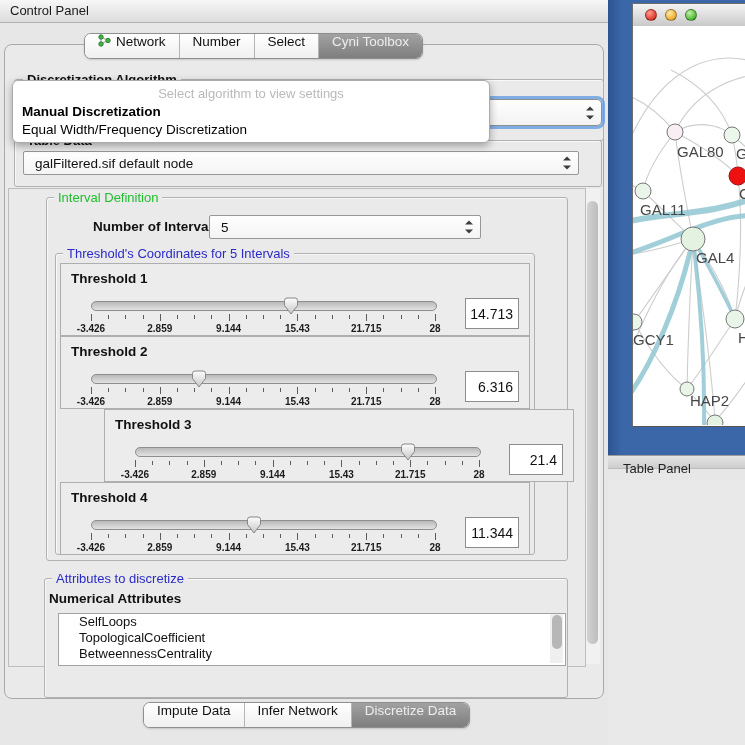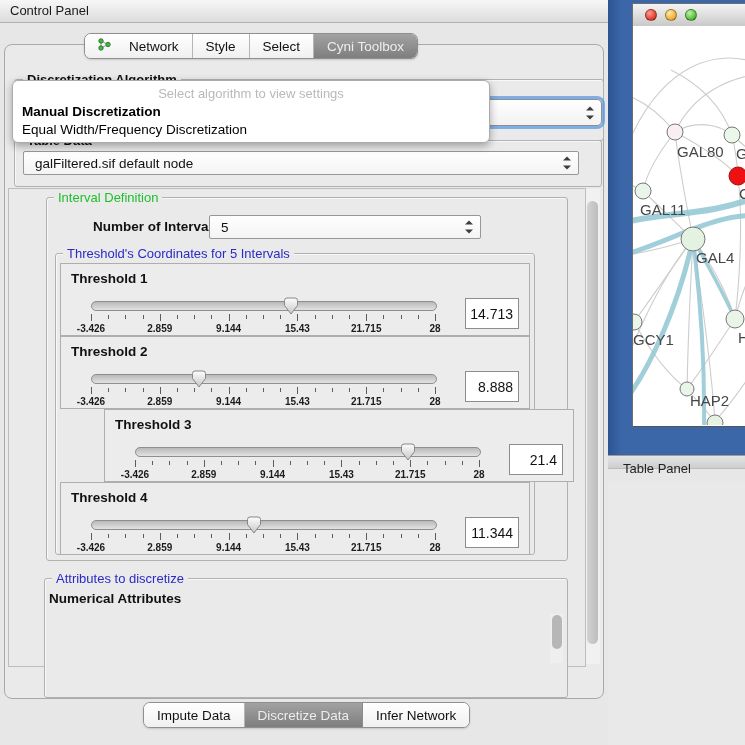--- a/index.html
+++ b/index.html
@@ -14,21 +14,21 @@
   .float-ic{position:absolute;right:33px;top:6px;width:8px;height:8px;border:2px solid #1c1c1c}
   .close-ic{position:absolute;right:11px;top:2px;font-size:13px;font-weight:bold;color:#111}
 
   .content{position:absolute;left:4px;top:44px;width:598px;height:653px;border:1px solid #a9a9a9;
            border-radius:8px;background:#eaeaea}
 
   .tabgroup{position:absolute;height:24px;display:flex;border:1px solid #8f8f8f;border-radius:7px;
             overflow:hidden;background:#fdfdfd;z-index:6;box-shadow:0 1px 2px rgba(0,0,0,.15)}
   #top-tabs{left:84px;top:33px}
   #bottom-tabs{left:143px;top:702px}
-  .tab{display:flex;align-items:center;gap:18px;padding:0 13px;font-size:13.5px;color:#111;
+  .tab{display:flex;gap:5px;padding:0 13px;font-size:13.5px;color:#111;
        border-right:1px solid #b5b5b5;background:linear-gradient(#ffffff,#f0f0f0);white-space:nowrap}
   .tab:last-child{border-right:none}
   .tab.selected{background:linear-gradient(#a2a2a2,#7e7e7e);color:#ededed;border-right-color:#8a8a8a}
 
   
   .grp{position:absolute;border:1px solid #b1b1b1;border-radius:3px;
        box-shadow:inset 1px 1px 0 rgba(255,255,255,.65)}
   .grp-title{position:absolute;top:-8px;font-size:13px;background:#eaeaea;padding:0 4px;line-height:15px}
   .green{color:#1fbf2c}.blue{color:#2a2ac8}.bold{font-weight:bold}
 
@@ -125,21 +125,21 @@
             <line x1="3" y1="3" x2="10" y2="6.5" stroke="#9a9a9a"></line>
             <line x1="3" y1="10" x2="10" y2="6.5" stroke="#9a9a9a"></line>
             <line x1="3" y1="3" x2="3" y2="10" stroke="#9a9a9a"></line>
             <circle cx="3" cy="3" r="2.2" fill="#45b54a" stroke="#2d7d31"></circle>
             <circle cx="3" cy="10" r="2.2" fill="#45b54a" stroke="#2d7d31"></circle>
             <circle cx="10" cy="6.5" r="2.2" fill="#45b54a" stroke="#2d7d31"></circle>
           </svg></span>
         <span>Network</span>
       </div>
       <div class="tab">
-        <span>Style</span>
+        <span>Number</span>
       </div>
       <div class="tab">
         <span>Select</span>
       </div>
       <div class="tab selected">
         <span>Cyni Toolbox</span>
       </div>
     </div>
 
   <div class="grp" style="left:14px;top:79px;width:588px;height:60px">
@@ -244,21 +244,21 @@
               <span class="tick major" style="left: 100%;"></span>
             </div>
             <div class="t-ticklabels">
               <span style="left: 0%;">-3.426</span>
               <span style="left: 20%;">2.859</span>
               <span style="left: 40%;">9.144</span>
               <span style="left: 60%;">15.43</span>
               <span style="left: 80%;">21.715</span>
               <span style="left: 100%;">28</span>
             </div>
-            <div class="t-value">8.888</div>
+            <div class="t-value">6.316</div>
           </div>
           <div class="tbox" style="top: 155px; margin-left: 44px;">
             <div class="t-label">Threshold 3</div>
             <div class="t-slider">
               <span class="t-thumb" style="left: 78.9983%;"><svg width="16" height="18" viewBox="0 0 16 18">
                   <path d="M4,1 h8 q2.5,0 2.5,2.5 v5 L8,17 1.5,8.5 v-5 Q1.5,1 4,1 z" fill="url(#thumbG)" stroke="#878787"></path>
                 </svg></span>
             </div>
             <div class="t-ticks">
               <span class="tick major" style="left: 0%;"></span>
@@ -334,34 +334,39 @@
             <div class="t-value">11.344</div>
           </div>
         </div>
     </div>
   </div>
 
   <div class="grp" style="left:44px;top:578px;width:522px;height:118px;background:#eaeaea">
     <span class="grp-title blue" style="left:7px">Attributes to discretize</span>
     <span class="bold" style="position:absolute;left:4px;top:12px;font-size:13.5px">Numerical Attributes</span>
   </div>
+  <div class="attr-list" id="attr-list">
+      <div class="attr-item">SelfLoops</div>
+      <div class="attr-item">TopologicalCoefficient</div>
+      <div class="attr-item">BetweennessCentrality</div>
+    </div>
   <div class="list-sb">
       <i></i>
     </div>
 
 
   <div class="tabgroup" id="bottom-tabs">
       <div class="tab">
         <span>Impute Data</span>
       </div>
+      <div class="tab">
+        <span>Infer Network</span>
+      </div>
       <div class="tab selected">
         <span>Discretize Data</span>
-      </div>
-      <div class="tab">
-        <span>Infer Network</span>
       </div>
     </div>
 </div>
 
 <div class="popup">
   <div class="popup-hint">Select algorithm to view settings</div>
   <div class="popup-opt bold" style="top:23px">Manual Discretization</div>
   <div class="popup-opt" style="top:41px">Equal Width/Frequency Discretization</div>
 </div>
 

